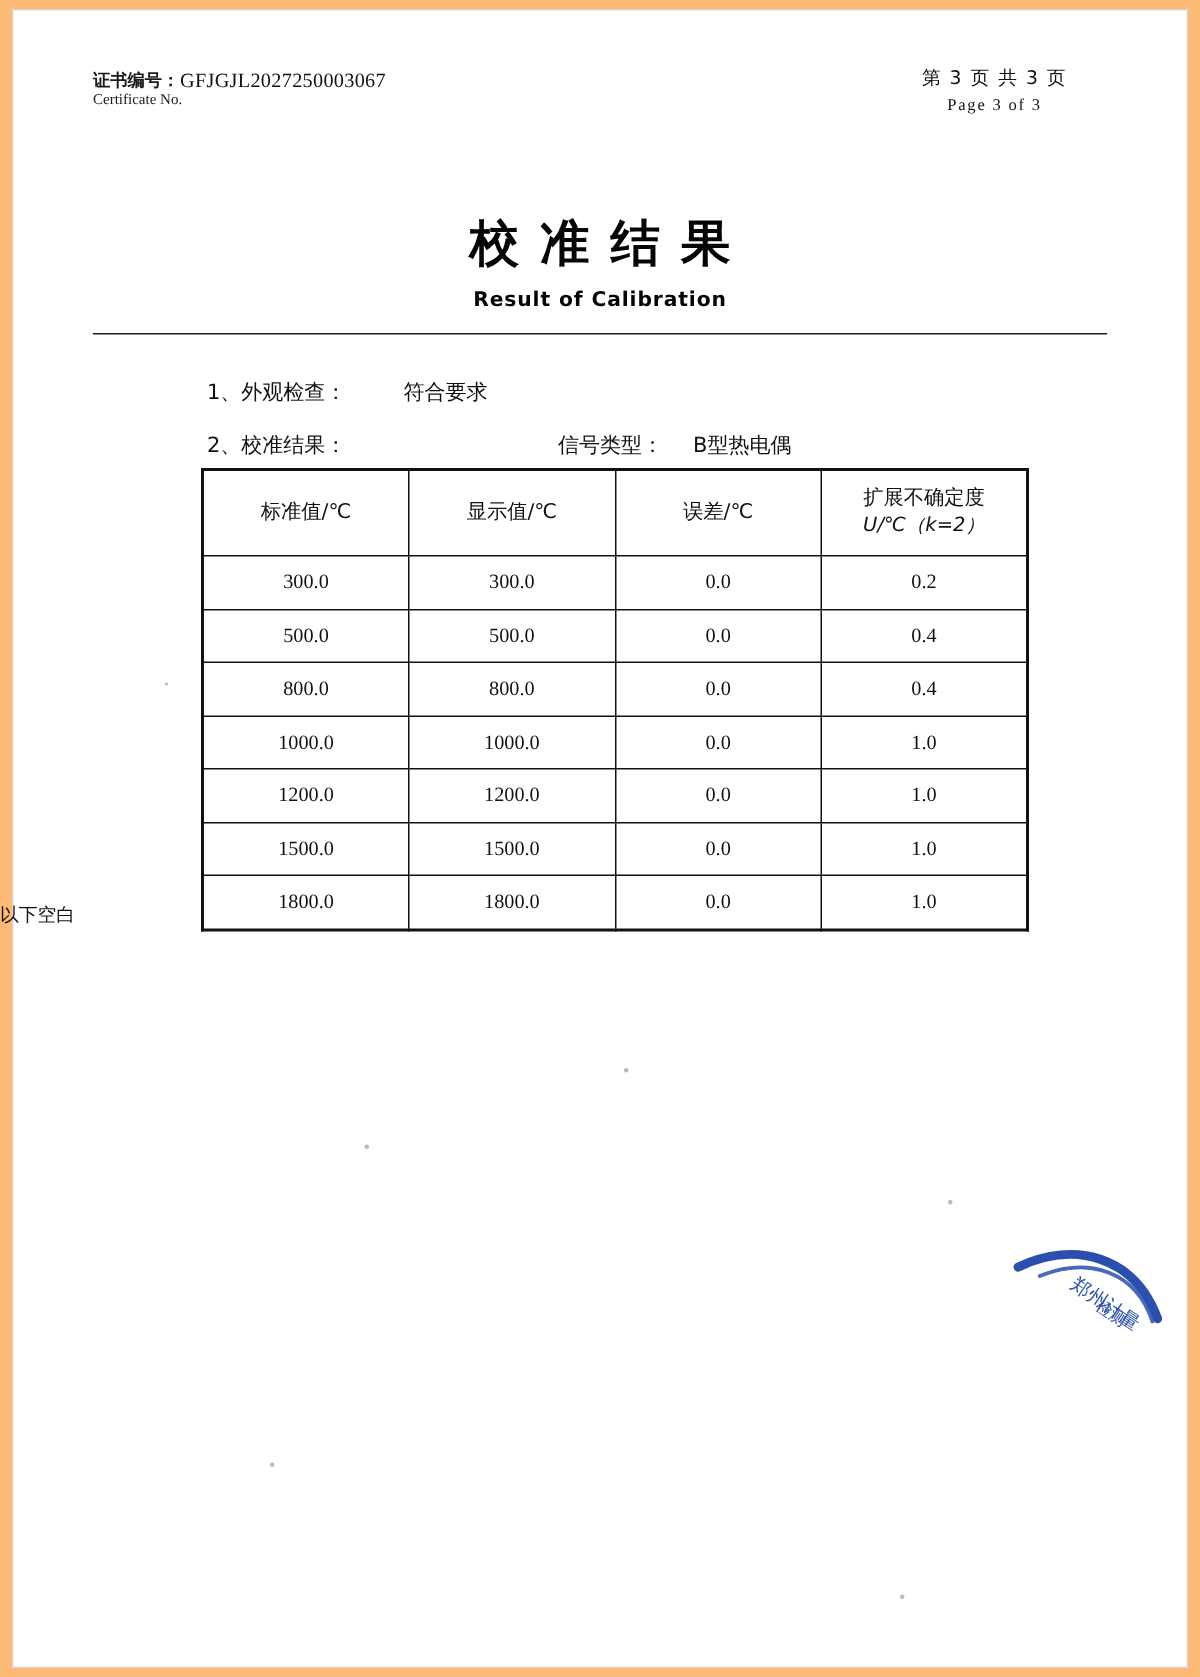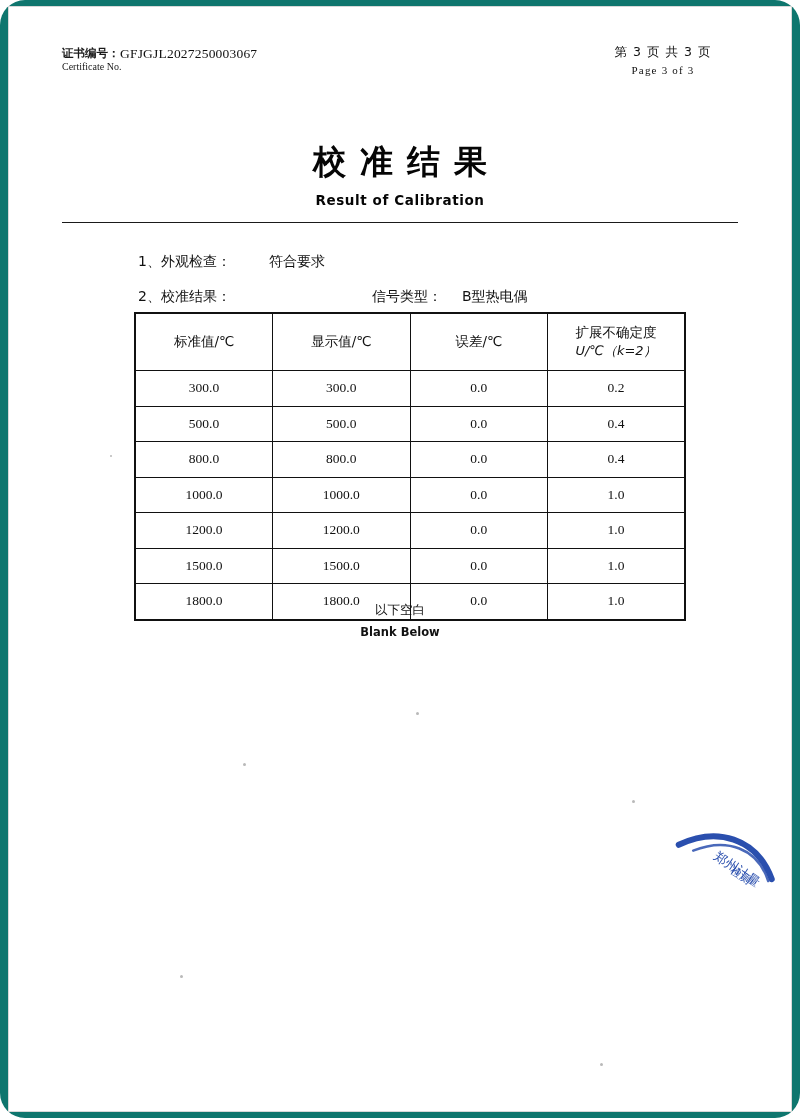--- a/index.html
+++ b/index.html
@@ -12,22 +12,21 @@
     height: 1118px;
     position: relative;
     font-family: "Liberation Serif", serif;
     color: #111;
     overflow: hidden;
   }
 
   .page {
     position: absolute;
     inset: 0;
-    background: #0f766e;
-    border-radius: 25px;
+    background: #fdba74;
   }
 
   
   .sheet-edge {
     position: absolute;
     left: 8px;
     top: 6px;
     right: 8px;
     bottom: 6px;
     border: 1px solid #d8d8d8;
@@ -205,21 +204,20 @@
     display: block;
     font-size: 13px;
   }
   .ital { font-style: italic; }
 
   .blank-cn {
     position: absolute;
     left: 0;
     right: 0;
     top: 602px;
-    text-align: center;
     font-family: "DejaVu Sans", sans-serif;
     font-size: 12.5px;
   }
   .blank-en {
     position: absolute;
     left: 0;
     right: 0;
     top: 625px;
     text-align: center;
     font-family: "DejaVu Sans", sans-serif;
@@ -338,21 +336,20 @@
           <td>1800.0</td>
           <td>1800.0</td>
           <td>0.0</td>
           <td>1.0</td>
         </tr>
       </tbody>
     </table>
   </div>
 
   <div class="blank-cn">以下空白</div>
-  <div class="blank-en">Blank Below</div>
 
   <div class="speck" style="left:416px; top:712px; width:3px; height:3px;"></div>
   <div class="speck" style="left:243px; top:763px; width:3px; height:3px;"></div>
   <div class="speck" style="left:632px; top:800px; width:3px; height:3px;"></div>
   <div class="speck" style="left:180px; top:975px; width:3px; height:3px;"></div>
   <div class="speck" style="left:600px; top:1063px; width:3px; height:3px;"></div>
   <div class="speck" style="left:110px; top:455px; width:2px; height:2px;"></div>
 
   <div class="seal">
     <svg width="110" height="110" viewBox="0 0 110 110" aria-hidden="true">

